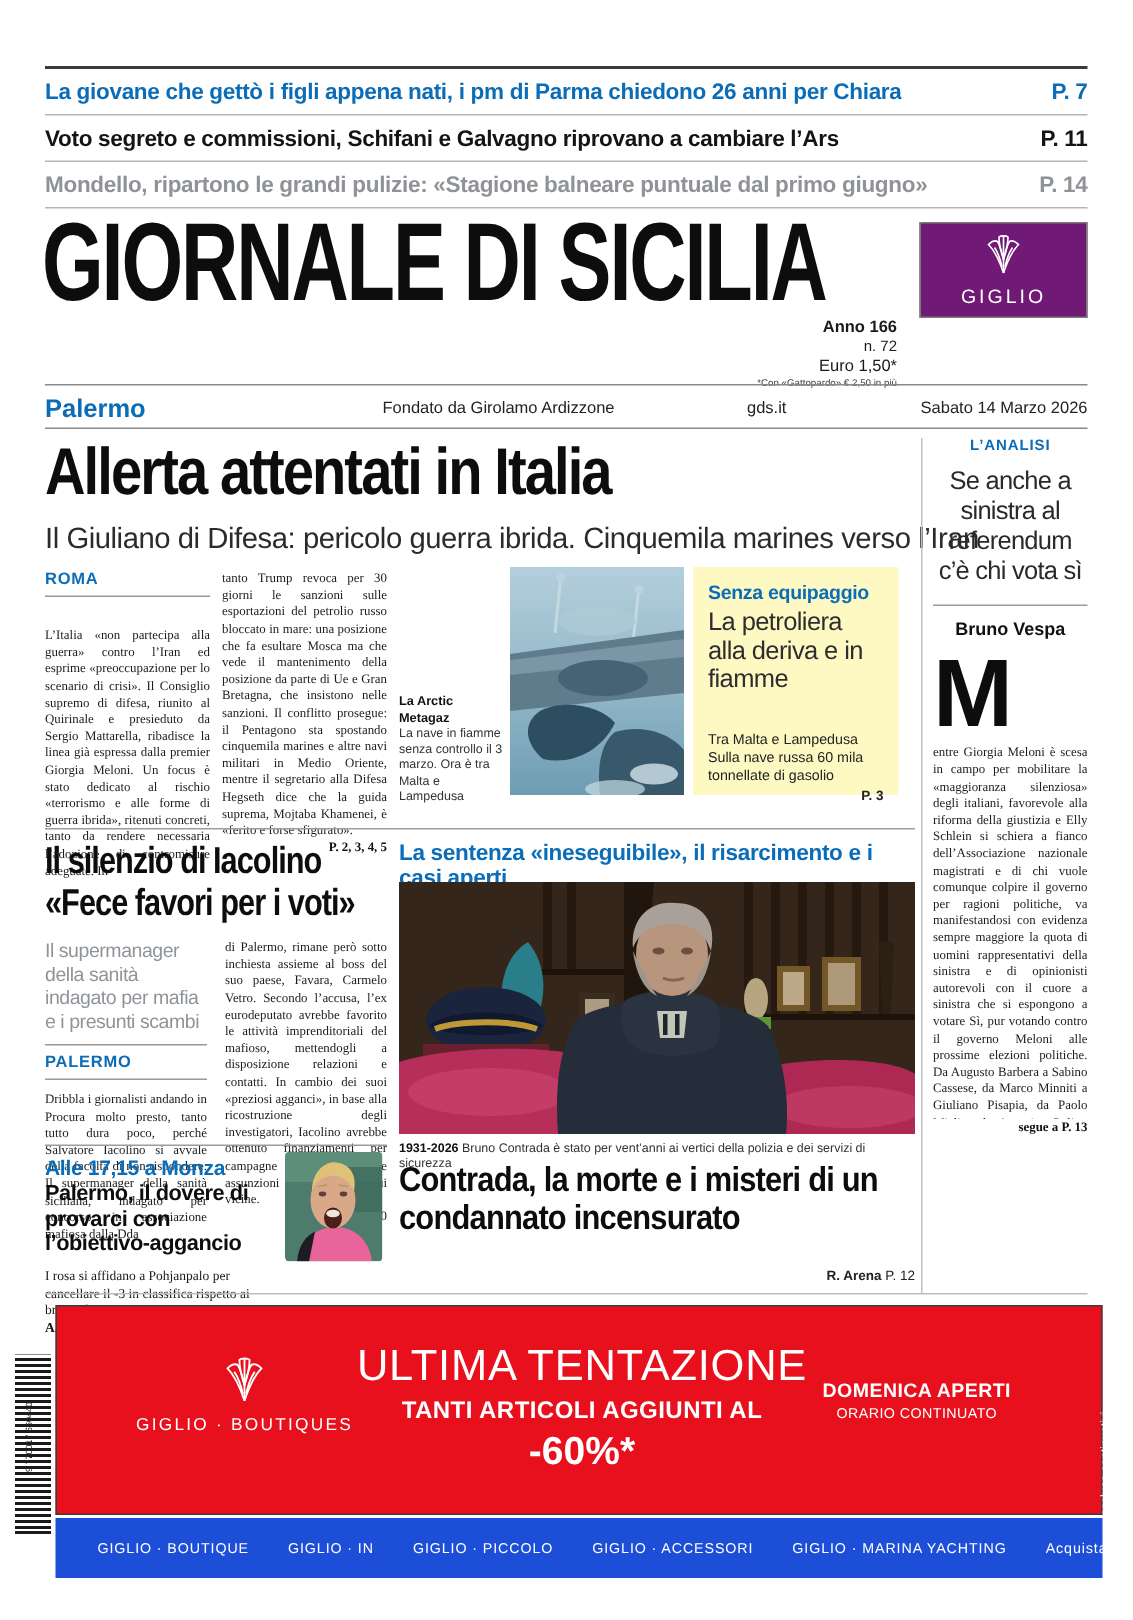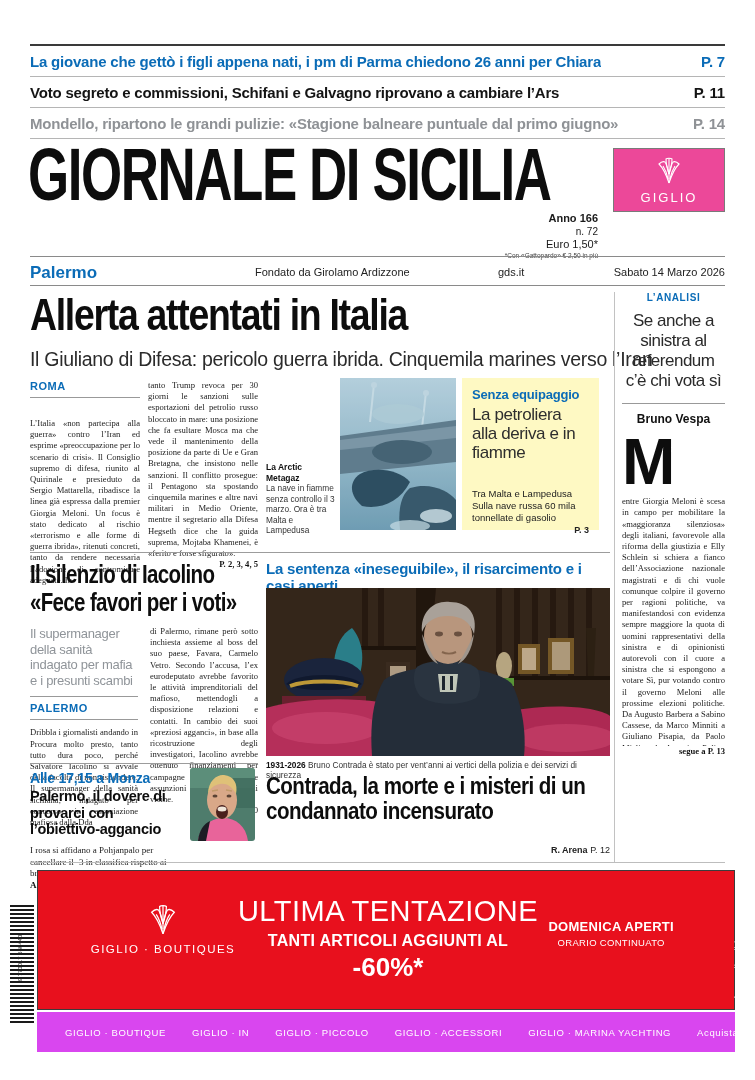--- a/index.html
+++ b/index.html
@@ -11,21 +11,21 @@
   .teasers { position:absolute; left:30px; top:44px; width:695px; border-top:2px solid #3a3a3a; }
   .teaser-row { display:flex; justify-content:space-between; align-items:center; height:31px; border-bottom:1px solid #b5b5b5; font-weight:700; font-size:15px; letter-spacing:-0.2px; cursor:pointer; }
   .teaser-row .t-text { white-space:nowrap; overflow:hidden; }
   .teaser-row .t-page { flex:0 0 auto; padding-left:10px; }
   .teaser-blue { color:#0b6cb7; }
   .teaser-black { color:#141414; }
   .teaser-gray { color:#8f9296; }
 
   
   .masthead-title { position:absolute; left:28px; top:138px; width:820px; font-size:74px; font-weight:700; letter-spacing:-2px; color:#0d0d0d; transform:scaleX(.715); transform-origin:0 0; line-height:1; }
-  .logo-box { position:absolute; left:613px; top:148px; width:112px; height:64px; background:#ec4899; border:1px solid #7a7a7a; display:flex; flex-direction:column; align-items:center; justify-content:center; }
+  .logo-box { position:absolute; left:613px; top:148px; width:112px; height:64px; background:#701a75; border:1px solid #7a7a7a; display:flex; flex-direction:column; align-items:center; justify-content:center; }
   .logo-text { color:#fff; font-size:13px; letter-spacing:2px; font-weight:400; margin-top:2px; }
   .price-block { position:absolute; left:430px; top:212px; width:168px; text-align:right; line-height:1.25; color:#1a1a1a; }
   .price-block .pb-anno { font-size:11px; font-weight:700; }
   .price-block .pb-num { font-size:10px; }
   .price-block .pb-euro { font-size:11px; }
   .price-block .pb-note { font-size:6.5px; color:#444; }
 
   
   .dateline { position:absolute; left:30px; top:256px; width:695px; height:30px; border-top:1px solid #8a8a8a; border-bottom:1px solid #8a8a8a; }
   .dl-edition { position:absolute; left:0; top:6px; font-size:17px; font-weight:700; color:#0b6cb7; }
@@ -110,21 +110,21 @@
   .ad-left { position:absolute; left:45px; top:32px; width:160px; text-align:center; color:#fff; }
   .ad-brand { font-size:11.5px; letter-spacing:1.5px; margin-top:4px; }
   .ad-center { position:absolute; left:185px; top:24px; width:330px; text-align:center; color:#fff; }
   .ad-title { font-size:29px; font-weight:400; letter-spacing:.5px; }
   .ad-line2 { font-size:16px; font-weight:700; letter-spacing:.3px; margin-top:4px; }
   .ad-discount { font-size:26px; font-weight:700; margin-top:2px; }
   .ad-right { position:absolute; right:60px; top:48px; text-align:center; color:#fff; }
   .ad-right1 { font-size:13px; font-weight:700; letter-spacing:.3px; }
   .ad-right2 { font-size:9.5px; letter-spacing:.3px; margin-top:3px; }
   .ad-sidenote { position:absolute; right:2px; top:70px; color:#fff; font-size:8px; transform:rotate(-90deg); transform-origin:right top; white-space:nowrap; }
-  .ad-footer { position:absolute; left:37px; top:1012px; width:698px; height:40px; background:#d946ef; display:flex; align-items:center; padding:0 28px; color:#fff; font-size:9.5px; letter-spacing:.6px; }
+  .ad-footer { position:absolute; left:37px; top:1012px; width:698px; height:40px; background:#1d4ed8; display:flex; align-items:center; padding:0 28px; color:#fff; font-size:9.5px; letter-spacing:.6px; }
   .ad-footer .f-item { margin-right:26px; white-space:nowrap; }
   .ad-footer .f-right { margin-left:auto; white-space:nowrap; }
 
   
   .barcode-wrap { position:absolute; left:2px; top:893px; width:34px; height:140px; }
   .barcode { position:absolute; left:8px; top:10px; width:24px; height:120px; background:repeating-linear-gradient(0deg,#1a1a1a 0 2px,#fff 2px 4px); }
   .barcode-num { position:absolute; left:-42px; top:62px; width:120px; font-size:6px; color:#222; transform:rotate(-90deg); text-align:center; }
 </style>
 </head>
 <body>

